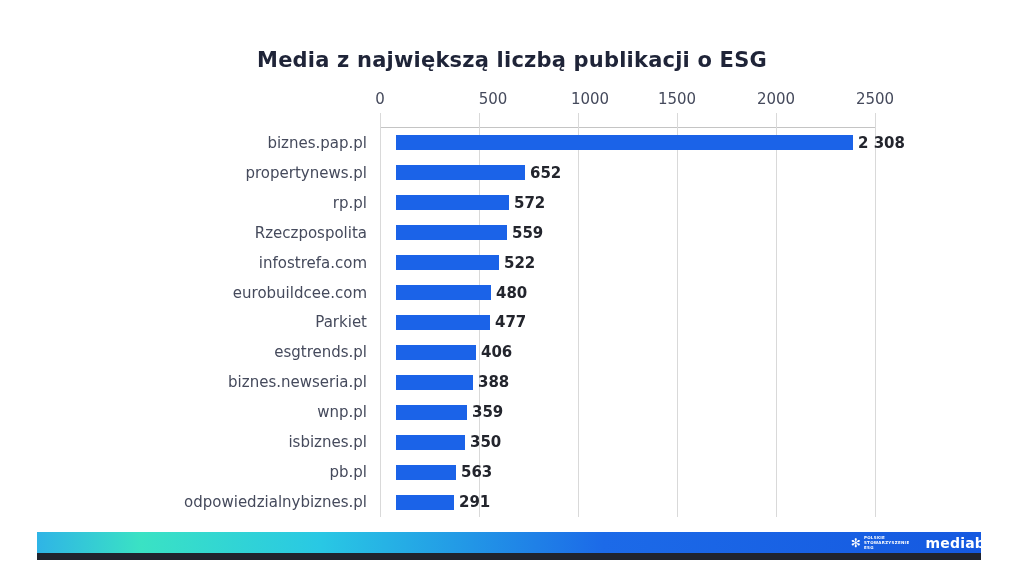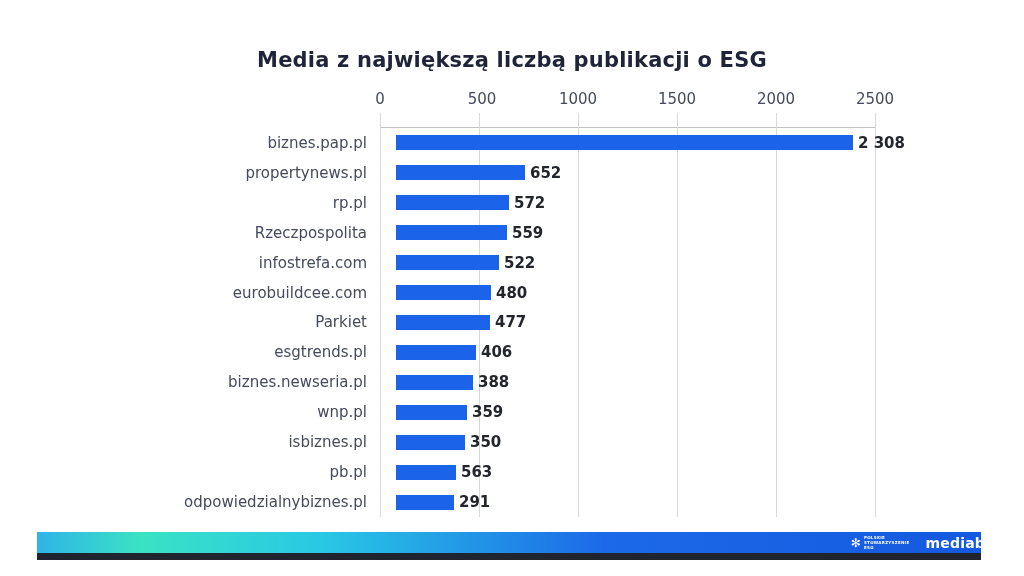--- a/index.html
+++ b/index.html
@@ -157,22 +157,22 @@
 </style>
 </head>
 <body>
 
 <div class="slide">
 
   <div class="chart-title">Media z największą liczbą publikacji o ESG</div>
 
   <div class="tick-labels">
       <span class="tick-label" style="left: 0px;">0</span>
-      <span class="tick-label" style="left: 102px;">500</span>
-      <span class="tick-label" style="left: 198px; text-align: right;">1000</span>
+      <span class="tick-label" style="left: 113px;">500</span>
+      <span class="tick-label" style="left: 210px; text-align: right;">1000</span>
       <span class="tick-label" style="left: 297px;">1500</span>
       <span class="tick-label" style="left: 396px;">2000</span>
       <span class="tick-label" style="left: 495px;">2500</span>
     </div>
 
   <div class="grid-area">
       <div class="gridline" style="left: 0px;"></div>
       <div class="tickmark" style="left: 0px;"></div>
       <div class="gridline" style="left: 99px;"></div>
       <div class="tickmark" style="left: 99px;"></div>

